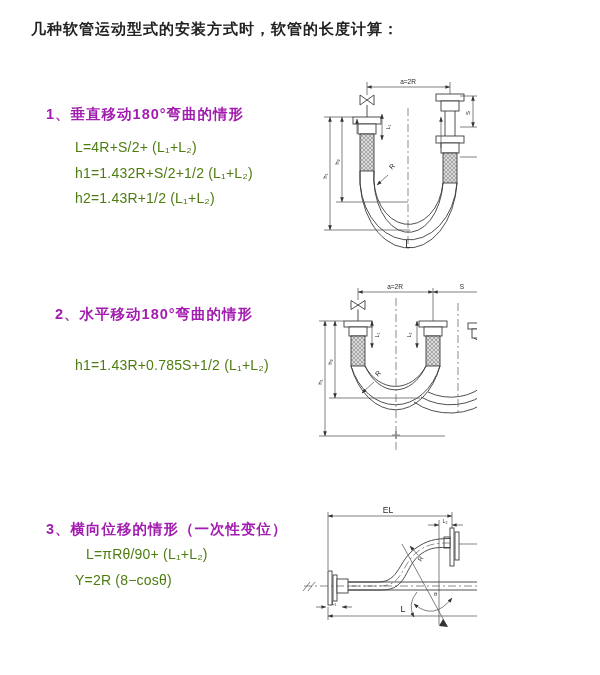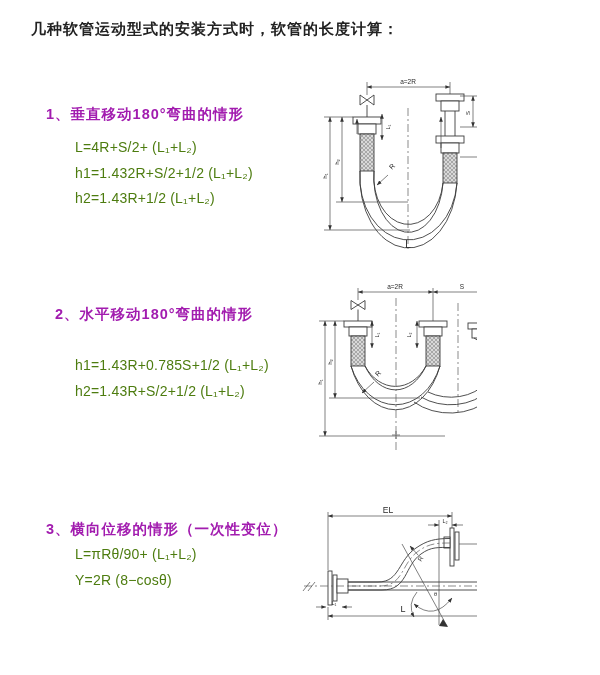--- a/index.html
+++ b/index.html
@@ -25,24 +25,23 @@
 
   <div class="abs title" style="left:31px;top:20px;">几种软管运动型式的安装方式时，软管的长度计算：</div>
 
   <div class="abs sec-heading" style="left:46px;top:105px;">1、垂直移动180°弯曲的情形</div>
   <div class="abs formula" style="left:75px;top:139px;">L=4R+S/2+ (L₁+L₂)</div>
   <div class="abs formula" style="left:75px;top:165px;">h1=1.432R+S/2+1/2 (L₁+L₂)</div>
   <div class="abs formula" style="left:75px;top:190px;">h2=1.43R+1/2 (L₁+L₂)</div>
 
   <div class="abs sec-heading" style="left:46px;top:305px;margin-left:9px;">2、水平移动180°弯曲的情形</div>
   <div class="abs formula" style="left:75px;top:357px;">h1=1.43R+0.785S+1/2 (L₁+L₂)</div>
-  <div class="abs formula" style="left:75px;top:383px;">h2=1.43R+S/2+1/2 (L₁+L₂)</div>
 
   <div class="abs sec-heading" style="left:46px;top:520px;">3、横向位移的情形（一次性变位）</div>
-  <div class="abs formula" style="left:75px;top:546px;">L=πRθ/90+ (L₁+L₂)</div>
+  <div class="abs formula" style="left:86px;top:546px;">L=πRθ/90+ (L₁+L₂)</div>
   <div class="abs formula" style="left:75px;top:572px;">Y=2R (8−cosθ)</div>
 
   <svg style="left:310px;top:64px;" width="195" height="202" viewBox="0 0 195 202">
     <defs>
       <marker id="ar1" viewBox="0 0 8 8" refX="7.6" refY="4" markerWidth="7" markerHeight="7" orient="auto-start-reverse">
         <path d="M0,1 L8,4 L0,7 z" fill="#333"></path>
       </marker>
       <pattern id="ht1" patternUnits="userSpaceOnUse" width="4" height="4">
         <rect width="4" height="4" fill="#d9d9d9"></rect>
         <path d="M0,4 L4,0 M0,0 L4,4" stroke="#777" stroke-width=".5"></path>

